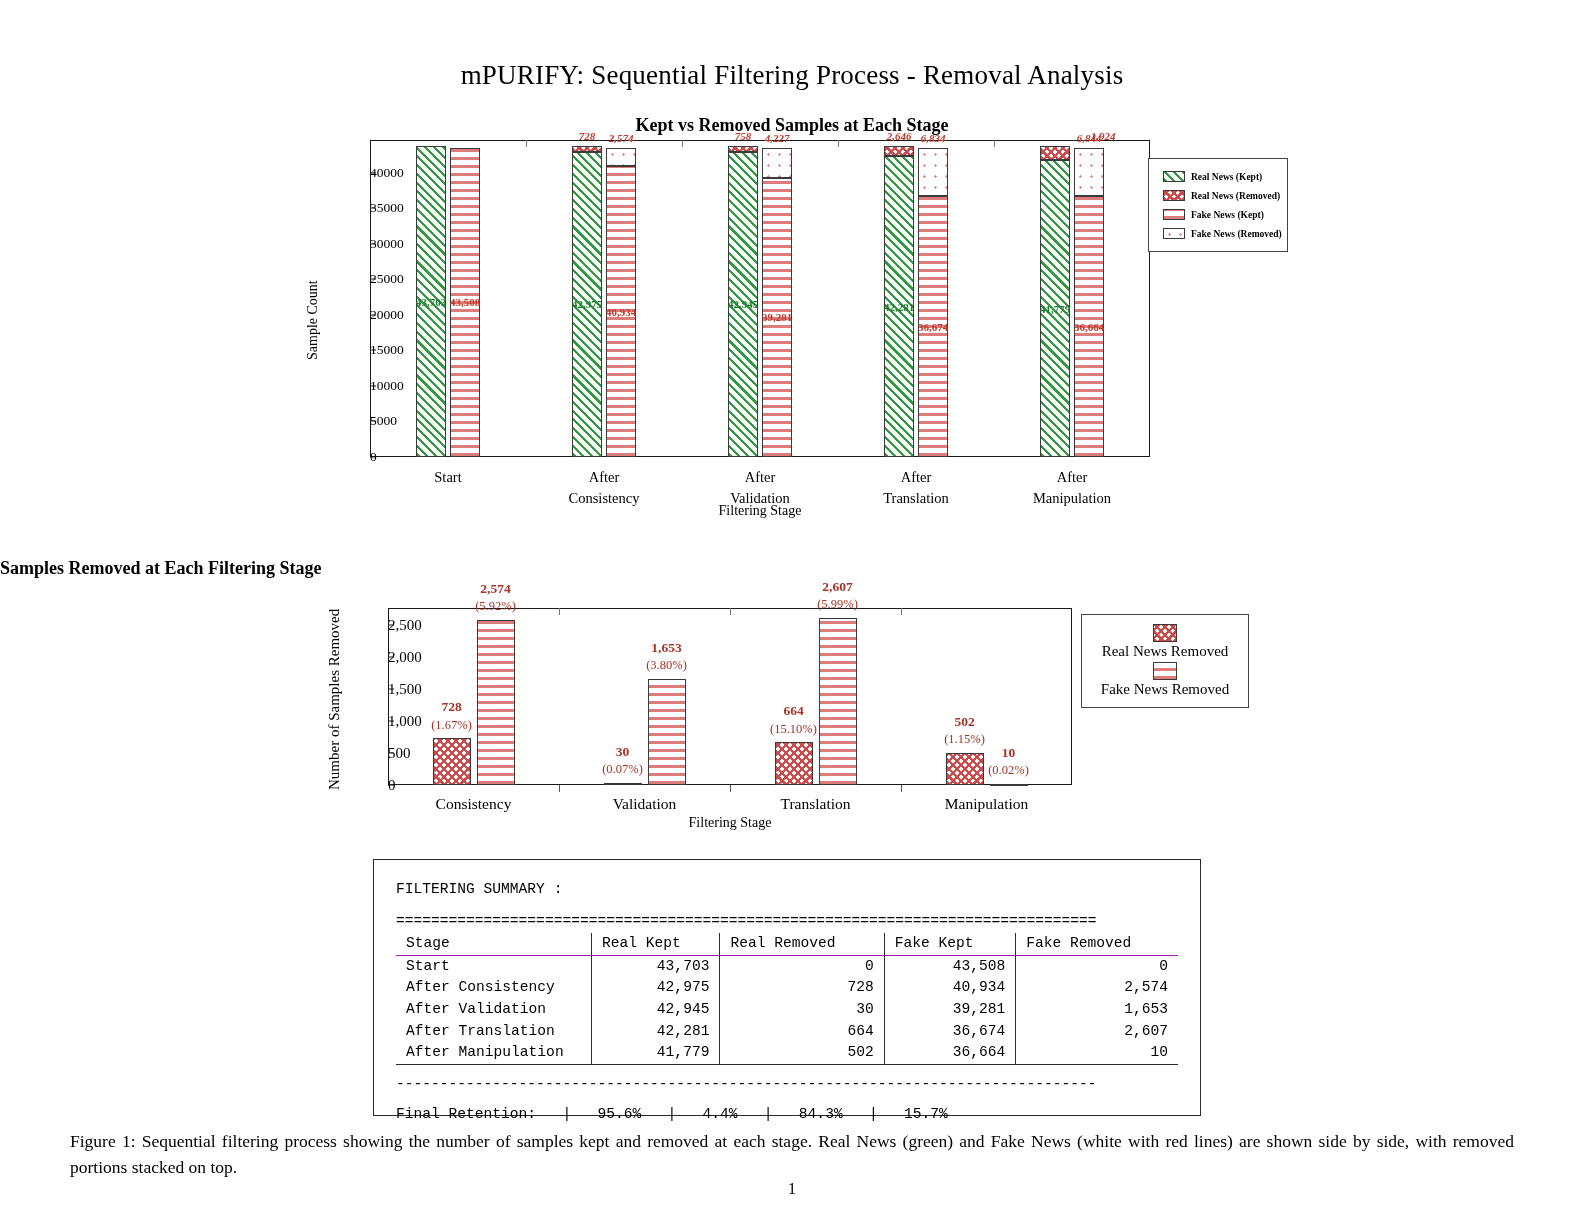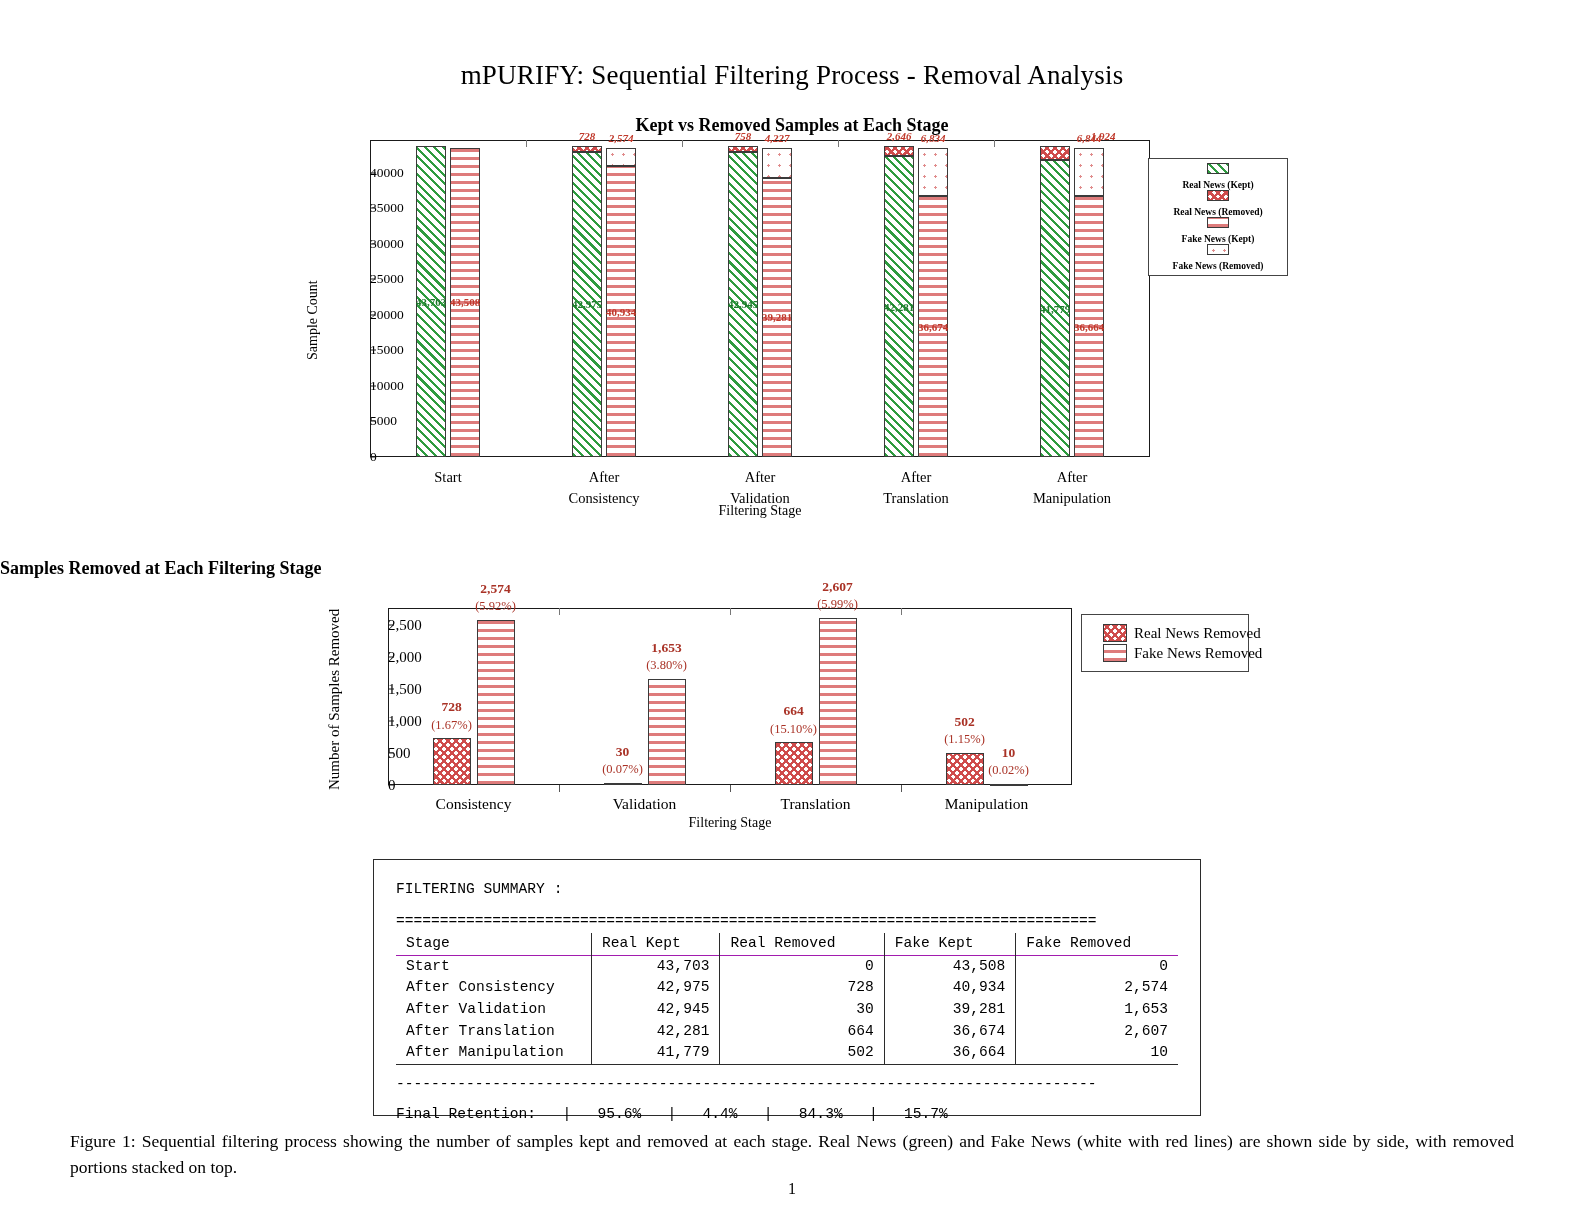--- a/index.html
+++ b/index.html
@@ -77,24 +77,24 @@
   .c2-lbl{position:absolute;transform:translateX(-50%);text-align:center;
      font-size:13px;color:#a93226;white-space:nowrap;line-height:1.35;}
   .c2-lbl .v{font-weight:bold;display:block;font-size:13.5px;}
   .c2-lbl .p{display:block;font-size:12.5px;}
 
   
   .legendbox{position:absolute;background:#fff;border:1px solid #444;box-sizing:border-box;}
   .legend-row{display:flex;align-items:center;gap:6px;}
   .swatch{width:22px;height:11px;box-sizing:border-box;flex:none;}
   .legend1{padding:4px 6px;}
-  .legend1 .legend-row{margin:0;flex-direction:column;}
+  .legend1 .legend-row{margin:8px;}
   .legend1 .ltext{font-size:9.5px;font-weight:bold;white-space:nowrap;}
   .legend2{padding:7px 9px;}
-  .legend2 .legend-row{gap:7px;margin:2px 12px;}
+  .legend2 .legend-row{gap:1px;margin:2px 0;flex-direction:column;}
   .legend2 .ltext{font-size:15px;white-space:nowrap;}
   .legend2 .swatch{width:24px;height:18px;}
 
   
   #summary-box{
     position:absolute;left:373px;top:859px;width:828px;height:257px;
     border:1.3px solid #2b2b2b;box-sizing:border-box;background:#fff;
     font-family:"Liberation Mono","DejaVu Sans Mono",monospace;
     font-size:14.6px;line-height:21.6px;padding:19px 22px 0 22px;
   }

